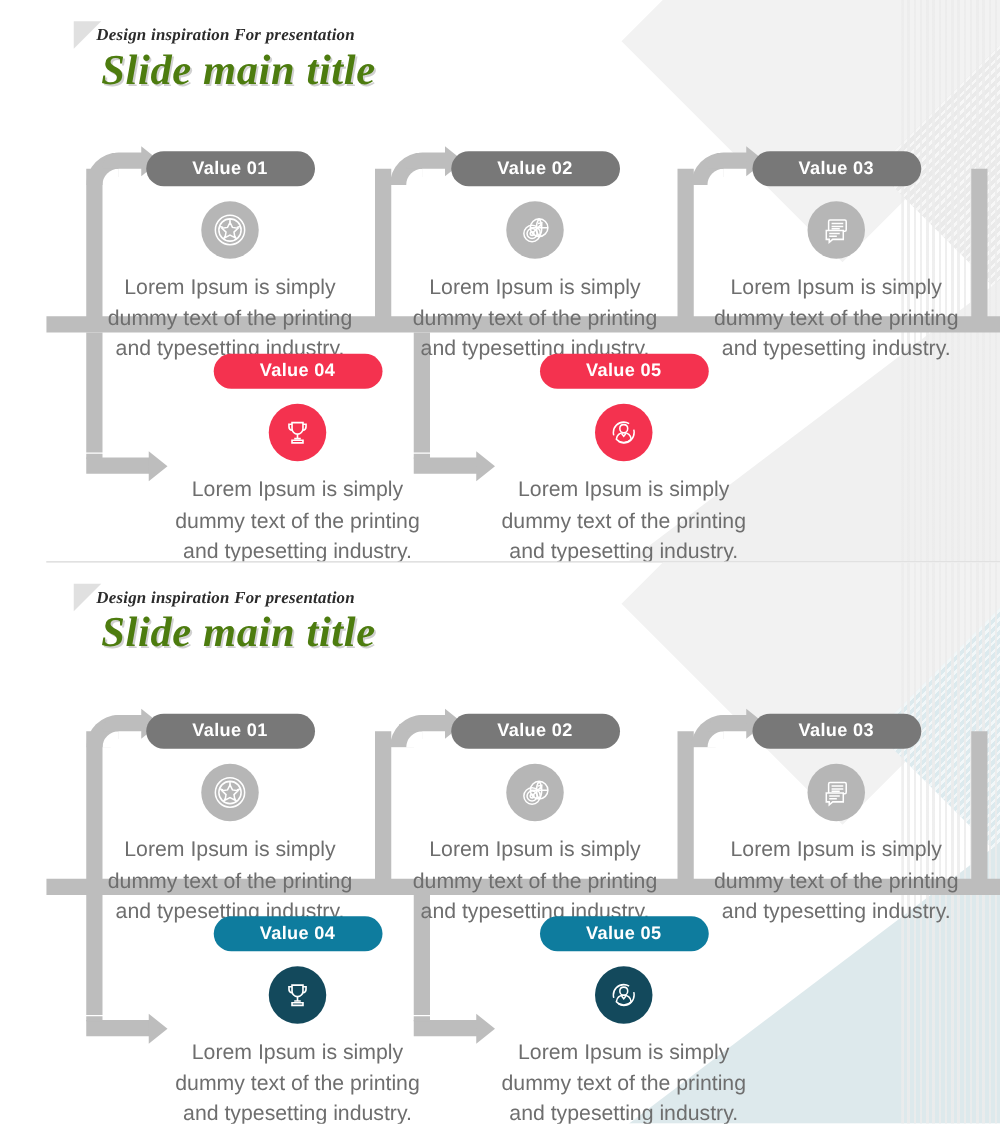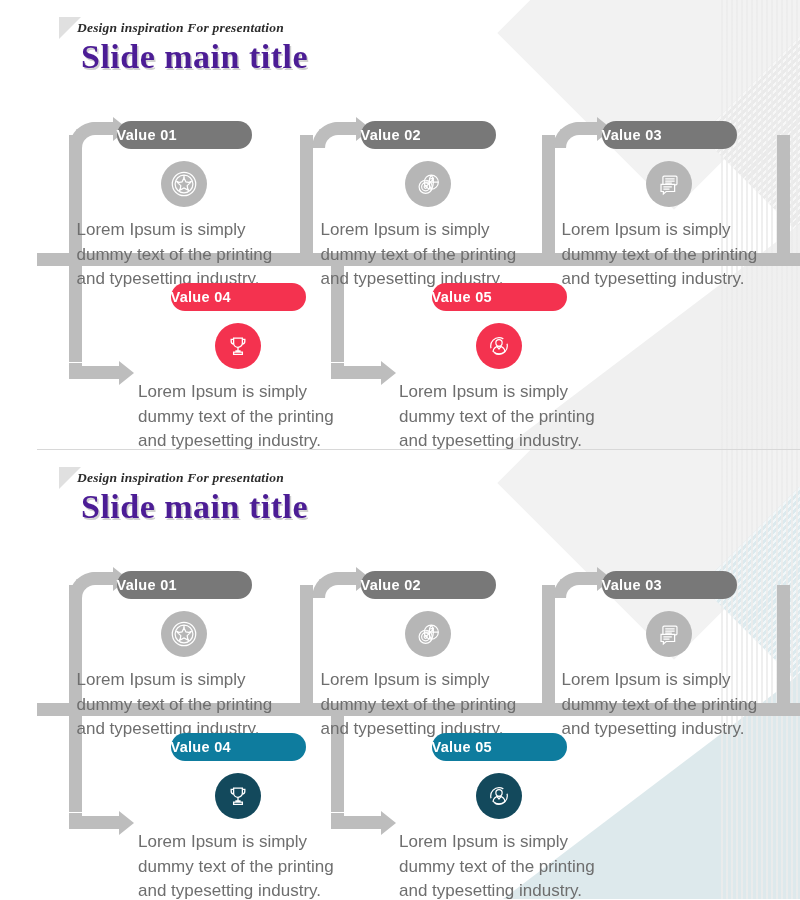--- a/index.html
+++ b/index.html
@@ -81,23 +81,24 @@
     font-weight: bold;
     font-size: 13.5px;
     color: #2b2b2b;
     letter-spacing: .2px;
     white-space: nowrap;
   }
   .main-title {
     position: absolute;
     left: 44px; top: 38px;
     font-family: "Liberation Serif", serif;
+    font-style: italic;
     font-weight: bold;
     font-size: 34px;
-    color: #4c1d95;
+    color: #4d7c0f;
     letter-spacing: .5px;
     text-shadow: 1.5px 1.5px 0 rgba(170,170,170,.55);
     white-space: nowrap;
   }
 
   
   .rail {
     position: absolute;
     left: 0; width: 800px; height: 13px;
     background: #bdbdbd;
@@ -141,20 +142,21 @@
     width: 0; height: 0;
     border-left: 15px solid #bdbdbd;
     border-top: 12px solid transparent;
     border-bottom: 12px solid transparent;
   }
 
   
   .card {
     position: absolute;
     z-index: 2;
+    text-align: center;
   }
 
   .pill {
     display: block;
     margin: 0 auto;
     width: 135px;
     height: 28px;
     line-height: 28px;
     border-radius: 14px;
     color: #ffffff;

